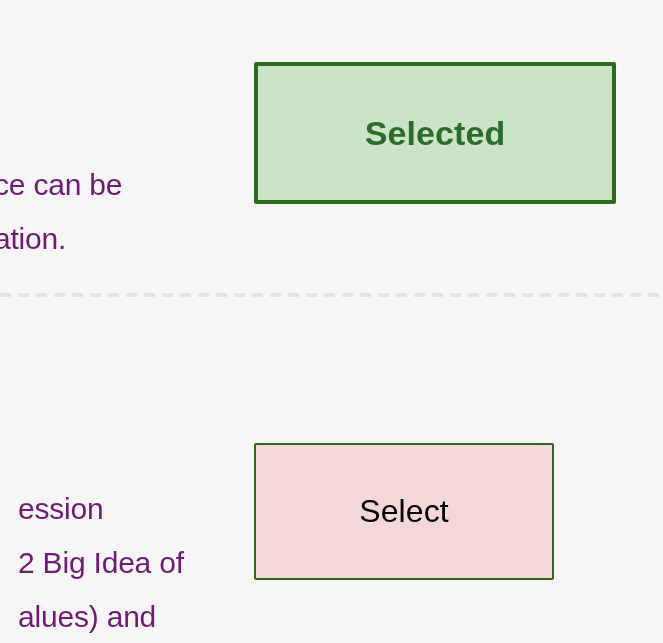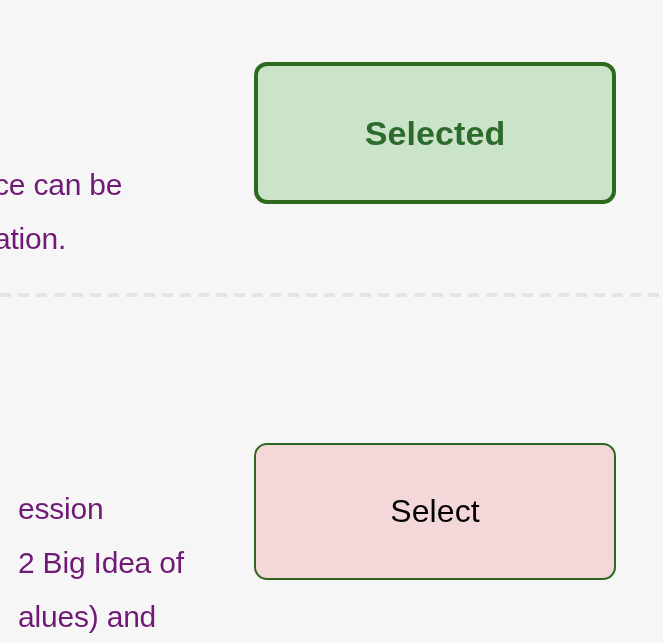--- a/index.html
+++ b/index.html
@@ -50,21 +50,21 @@
     margin-left: -6px;
   }
 
   
   .choice-btn {
     position: absolute;
     box-sizing: border-box;
     display: flex;
     align-items: center;
     justify-content: center;
-    border-radius: 13px;
+    border-radius: 2px;
     cursor: pointer;
     font-family: "Liberation Sans", sans-serif;
     user-select: none;
     padding: 0;
   }
 
   .choice-btn.selected {
     left: 254px;
     top: 62px;
     width: 362px;
@@ -73,21 +73,21 @@
     border: 4px solid #2d6a1e;
     color: #2c6b2c;
     font-size: 34px;
     font-weight: bold;
     letter-spacing: 0.1px;
   }
 
   .choice-btn.unselected {
     left: 254px;
     top: 443px;
-    width: 362px;
+    width: 300px;
     height: 137px;
     background: #f4d7d9;
     border: 2px solid #30671f;
     color: #000000;
     font-size: 32px;
     font-weight: normal;
     letter-spacing: 0.1px;
   }
 
   

